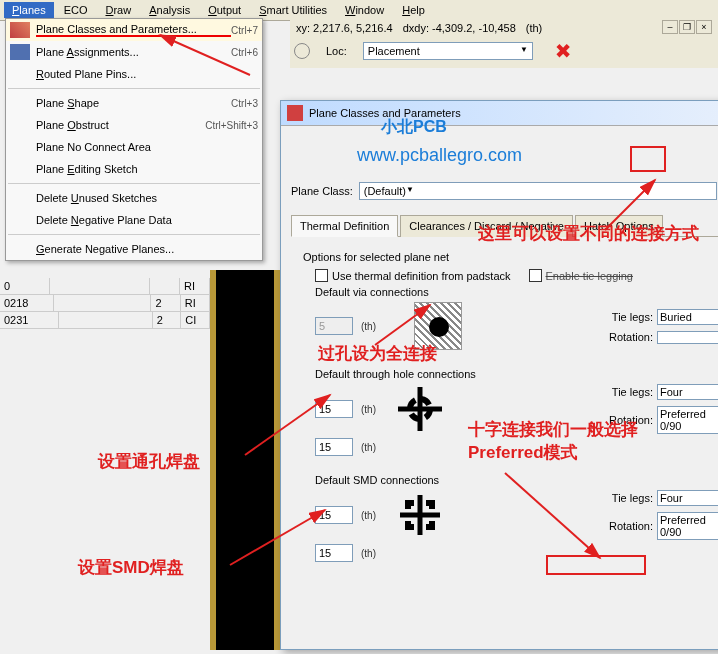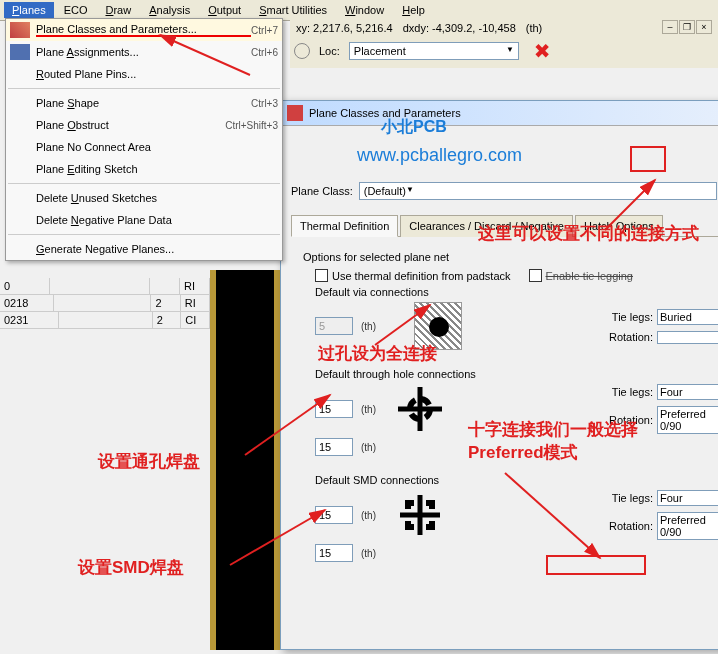--- a/index.html
+++ b/index.html
@@ -3,32 +3,32 @@
 <meta charset="utf-8">
 <style>
 * { box-sizing: border-box; margin: 0; padding: 0; font-family: Tahoma, Arial, sans-serif; font-size: 11px; }
 body { background: #f0f0f0; width: 718px; height: 654px; overflow: hidden; position: relative; }
 
 .menubar { background: #ece9d8; padding: 2px 4px; display: flex; gap: 2px; border-bottom: 1px solid #aca899; }
 .menubar-item { padding: 2px 8px; cursor: default; }
 .menubar-item.active { background: #316ac5; color: white; }
 .menubar-item u { text-decoration: underline; }
 
-.dropdown { position: absolute; top: 18px; left: 5px; width: 278px; background: #f8f8f8; border: 1px solid #999; box-shadow: 2px 2px 4px rgba(0,0,0,0.3); z-index: 100; }
+.dropdown { position: absolute; top: 18px; left: 5px; width: 258px; background: #f8f8f8; border: 1px solid #999; box-shadow: 2px 2px 4px rgba(0,0,0,0.3); z-index: 100; }
 .dropdown-item { display: flex; align-items: center; padding: 3px 4px; }
 .dropdown-icon { width: 20px; height: 16px; margin-right: 6px; display: inline-block; }
 .dropdown-label { flex: 1; }
 .dropdown-shortcut { color: #555; font-size: 10px; }
 .dropdown-sep { height: 1px; background: #ccc; margin: 3px 2px; }
 .dropdown-item.highlighted { background: #fff9e0; }
 .red-underline { border-bottom: 2px solid #e00; }
 
 .toolbar { position: absolute; top: 18px; left: 290px; right: 0; background: #ece9d8; padding: 2px 4px; }
 .coord-row { display: flex; align-items: center; gap: 10px; padding: 2px; }
-.loc-row { display: flex; align-items: center; gap: 9px; padding: 3px 0; }
+.loc-row { display: flex; align-items: center; gap: 16px; padding: 3px 0; }
 .loc-input { border: 1px solid #7f9db9; padding: 2px 4px; width: 170px; background: white; }
 .win-btns { position: absolute; right: 6px; top: 2px; display: flex; gap: 1px; }
 .win-btn { width: 16px; height: 14px; border: 1px solid #aca899; background: #ece9d8; text-align: center; font-size: 9px; line-height: 12px; }
 
 .dialog { position: absolute; top: 100px; left: 280px; width: 476px; height: 550px; background: #f0f0f0; border: 1px solid #7b9ebd; box-shadow: 3px 3px 8px rgba(0,0,0,0.3); }
 .dialog-title { background: linear-gradient(to right, #bfdbff, #e8f0fc); padding: 4px 6px; display: flex; align-items: center; gap: 6px; border-bottom: 1px solid #aaa; }
 .dialog-title-icon { width: 16px; height: 16px; background: #d04040; }
 .dialog-body { padding: 8px 10px; }
 
 .watermark1 { color: #1b7dd8; font-size: 16px; font-weight: bold; position: absolute; top: 16px; left: 100px; }

